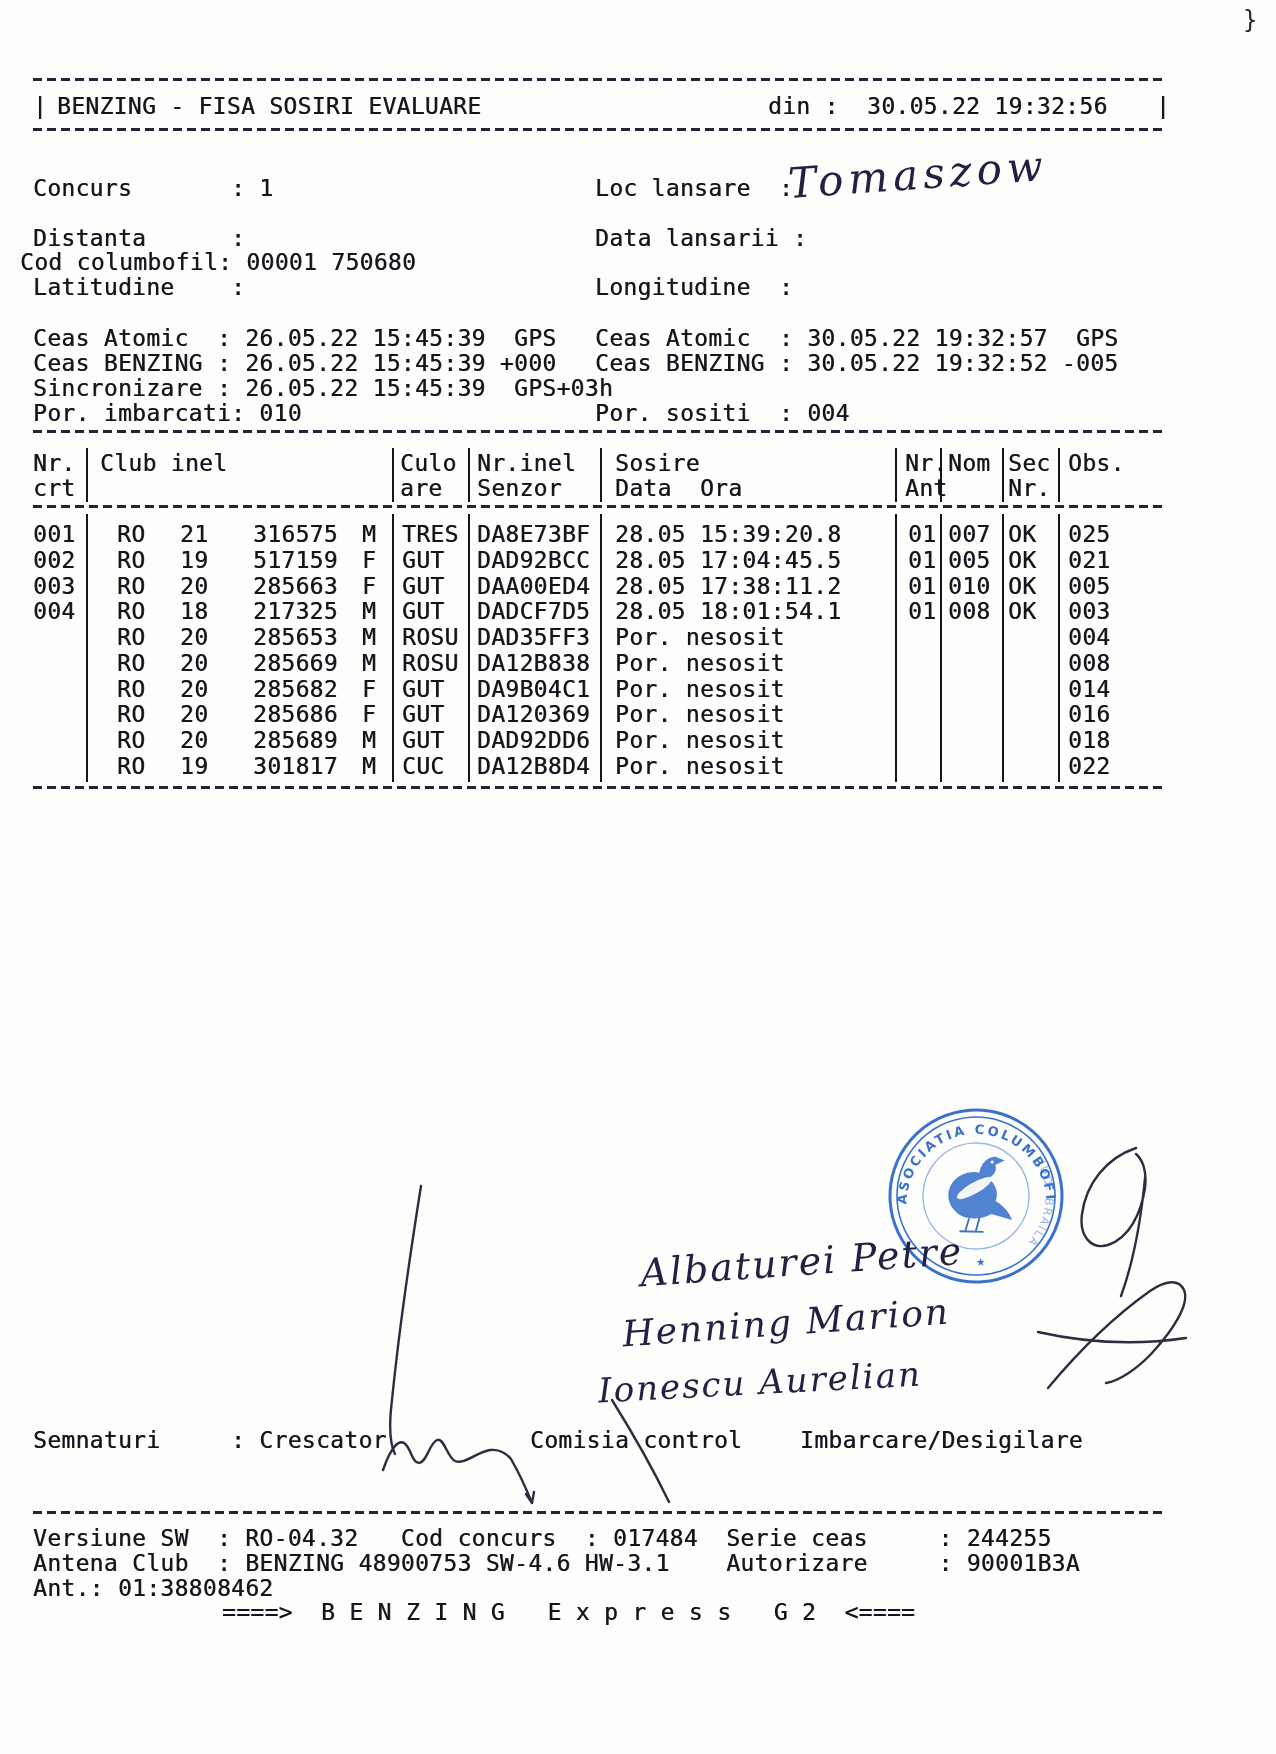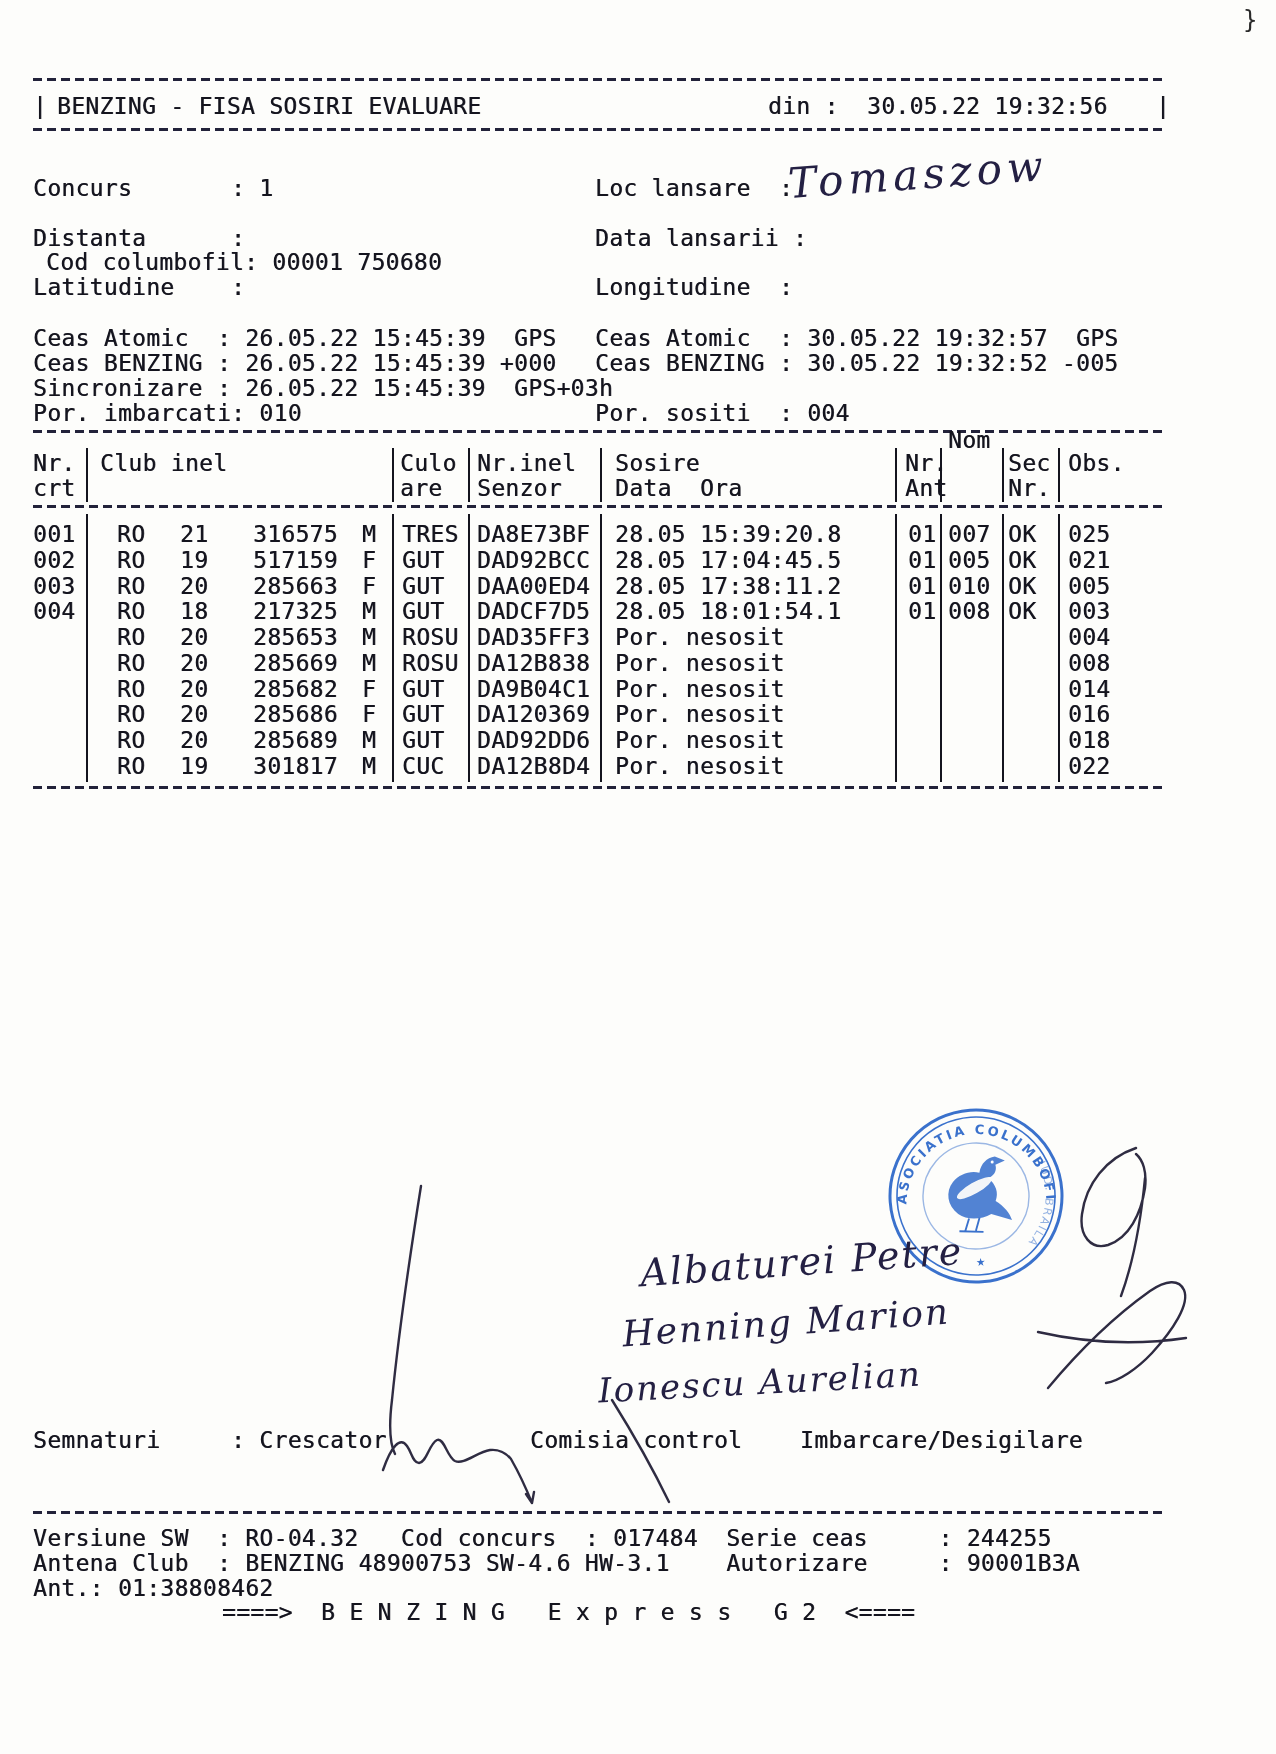--- a/index.html
+++ b/index.html
@@ -34,21 +34,21 @@
   <span class="m" style="left:57px;top:94px">BENZING - FISA SOSIRI EVALUARE</span>
   <span class="m" style="left:768px;top:94px">din :  30.05.22 19:32:56</span>
   <span class="m" style="left:1156px;top:94px">|</span>
   <div class="dash" style="top:128px"></div>
   <span class="corner-mark">}</span>
 
   <span class="m" style="left:33px;top:176px">Concurs       : 1</span>
   <span class="m" style="left:595px;top:176px">Loc lansare  :</span>
   <span class="m" style="left:33px;top:226px">Distanta      :</span>
   <span class="m" style="left:595px;top:226px">Data lansarii :</span>
-  <span class="m" style="left:46px;top:250px">Cod columbofil: 00001 750680</span>
+  <span class="m" style="left:20px;top:250px">Cod columbofil: 00001 750680</span>
   <span class="m" style="left:33px;top:275px">Latitudine    :</span>
   <span class="m" style="left:595px;top:275px">Longitudine  :</span>
 
   <span class="m" style="left:33px;top:326px">Ceas Atomic  : 26.05.22 15:45:39  GPS</span>
   <span class="m" style="left:595px;top:326px">Ceas Atomic  : 30.05.22 19:32:57  GPS</span>
   <span class="m" style="left:33px;top:351px">Ceas BENZING : 26.05.22 15:45:39 +000</span>
   <span class="m" style="left:595px;top:351px">Ceas BENZING : 30.05.22 19:32:52 -005</span>
   <span class="m" style="left:33px;top:376px">Sincronizare : 26.05.22 15:45:39  GPS+03h</span>
   <span class="m" style="left:33px;top:401px">Por. imbarcati: 010</span>
   <span class="m" style="left:595px;top:401px">Por. sositi  : 004</span>
@@ -59,21 +59,21 @@
   <span class="m" style="left:33px;top:476px">crt</span>
   <span class="m" style="left:100px;top:451px">Club inel</span>
   <span class="m" style="left:400px;top:451px">Culo</span>
   <span class="m" style="left:400px;top:476px">are</span>
   <span class="m" style="left:477px;top:451px">Nr.inel</span>
   <span class="m" style="left:477px;top:476px">Senzor</span>
   <span class="m" style="left:615px;top:451px">Sosire</span>
   <span class="m" style="left:615px;top:476px">Data  Ora</span>
   <span class="m" style="left:905px;top:451px">Nr.</span>
   <span class="m" style="left:905px;top:476px">Ant</span>
-  <span class="m" style="left:948px;top:428px">Nom</span>
+  <span class="m" style="left:948px;top:451px">Nom</span>
   <span class="m" style="left:1008px;top:451px">Sec</span>
   <span class="m" style="left:1008px;top:476px">Nr.</span>
   <span class="m" style="left:1068px;top:451px">Obs.</span>
 
   <div class="vl vlh" style="left:86px"></div>
   <div class="vl vlh" style="left:392px"></div>
   <div class="vl vlh" style="left:468px"></div>
   <div class="vl vlh" style="left:600px"></div>
   <div class="vl vlh" style="left:895px"></div>
   <div class="vl vlh" style="left:940px"></div>

